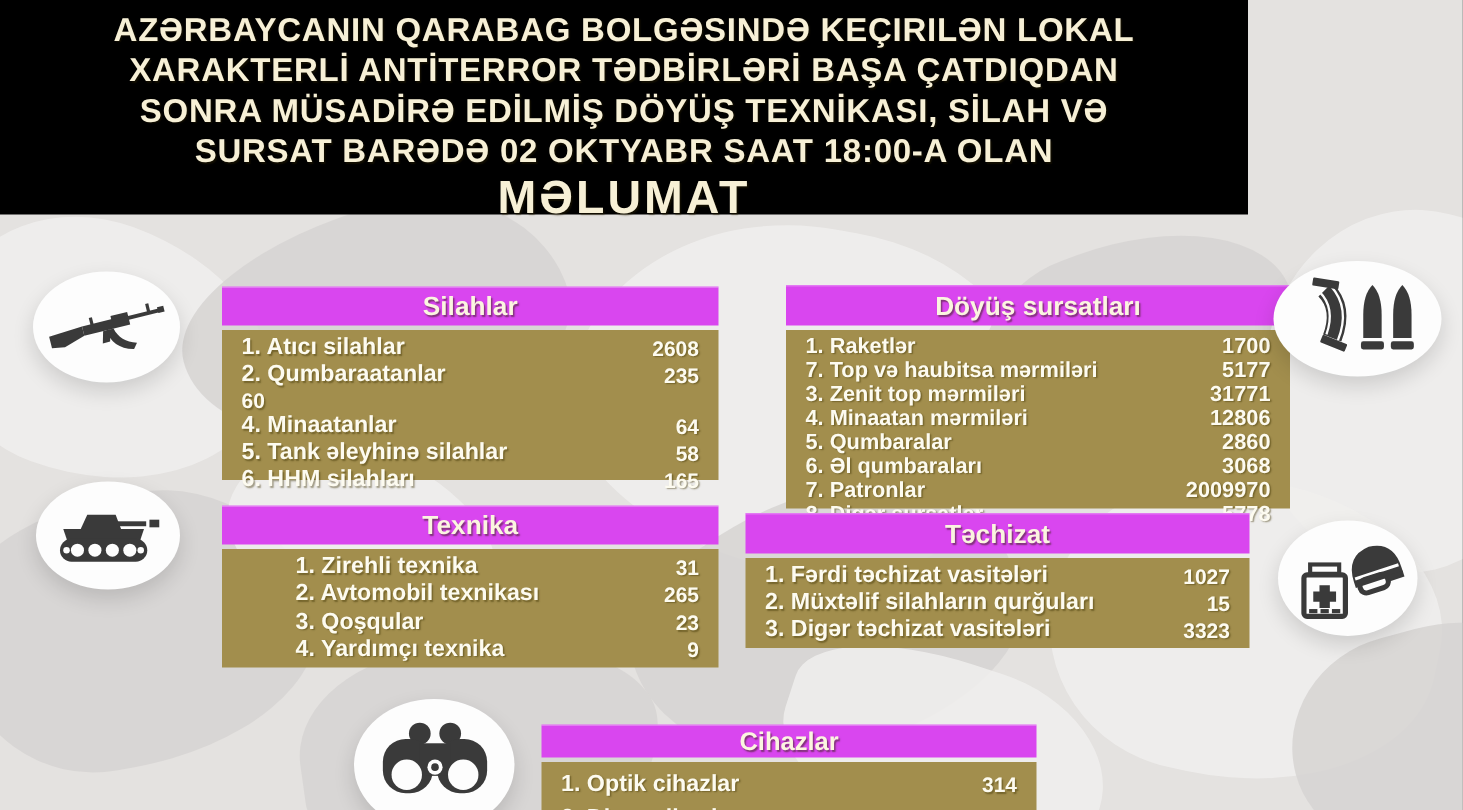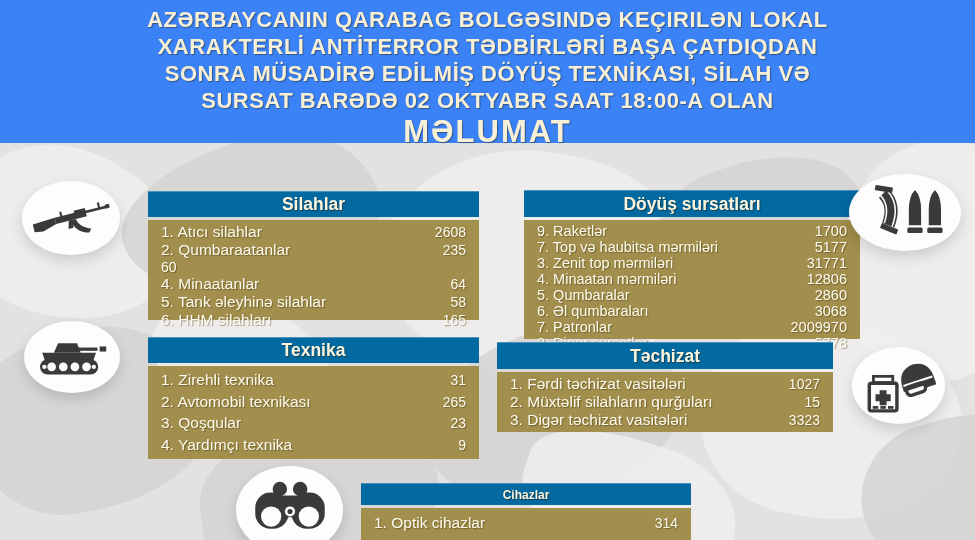--- a/index.html
+++ b/index.html
@@ -10,65 +10,65 @@
     -webkit-font-smoothing:antialiased;
   }
   
   .camo{position:absolute;inset:0;z-index:0;}
   .blob{position:absolute;opacity:.85;}
   .c-light{background:#f0efed;}
   .c-mid{background:#d6d4d2;}
 
   
   .band{
-    position:absolute;left:0;top:0;width:975px;height:143px;z-index:3;
-    background:#3b82f6;color:#f7f0d6;text-align:center;
+    position:absolute;left:0;top:0;width:832px;height:143px;z-index:3;
+    background:#000000;color:#f7f0d6;text-align:center;
     padding-top:6px;box-sizing:border-box;
     text-shadow:1px 1px 1px rgba(40,30,0,.45);
   }
   .band-line{font-size:22px;font-weight:bold;line-height:27px;letter-spacing:.5px;white-space:nowrap;}
   .band-title{font-size:31px;font-weight:bold;line-height:33px;letter-spacing:2px;margin-top:1px;}
 
   
   .dtable{position:absolute;z-index:2;}
   .thead{
-    background:#0369a1;color:#fbf5e0;font-weight:bold;text-align:center;
+    background:#d946ef;color:#fbf5e0;font-weight:bold;text-align:center;
     border-top:1px solid rgba(255,255,255,.28);
     text-shadow:1px 1px 1px rgba(40,30,0,.5);
     display:flex;align-items:center;justify-content:center;
   }
   .tbody{
-    background:#a28e4d;color:#fdfbf0;font-weight:normal;margin-top:3px;
+    background:#a28e4d;color:#fdfbf0;font-weight:bold;margin-top:3px;
     display:flex;flex-direction:column;justify-content:space-around;
     padding:3px 0;box-sizing:border-box;
     text-shadow:1px 1px 1px rgba(60,48,0,.45);
   }
   .trow{display:flex;justify-content:space-between;align-items:center;padding:0 13px;}
   .rname{font-size:15.5px;white-space:nowrap;}
   .rval{font-size:14px;text-align:right;white-space:nowrap;}
 
   .t-silahlar {left:148px;top:191px;width:331px;}
   .t-silahlar .thead{height:25px;font-size:17.5px;}
   .t-silahlar .tbody{height:100px;}
 
   .t-doyus    {left:524px;top:190px;width:336px;}
   .t-doyus .thead{height:26px;font-size:17.5px;}
   .t-doyus .tbody{height:119px;}
   .t-doyus .rname,.t-doyus .rval{font-size:14.5px;}
 
   .t-texnika  {left:148px;top:337px;width:331px;}
   .t-texnika .thead{height:25px;font-size:17.5px;}
-  .t-texnika .tbody{height:93px;}
+  .t-texnika .tbody{height:79px;padding-left:36px;}
 
   .t-techizat {left:497px;top:342px;width:336px;}
   .t-techizat .thead{height:26px;font-size:17.5px;}
   .t-techizat .tbody{height:60px;}
 
   .t-cihazlar {left:361px;top:483px;width:330px;}
-  .t-cihazlar .thead{height:21px;font-size:12px;}
+  .t-cihazlar .thead{height:21px;font-size:17px;}
   .t-cihazlar .tbody{height:52px;}
 
   
   .badge{
     position:absolute;z-index:2;background:#fdfdfd;border-radius:50%;
     display:flex;align-items:center;justify-content:center;
     box-shadow:0 6px 14px rgba(0,0,0,.14);
   }
   .b-ak    {left:22px; top:181px;width:98px; height:74px;}
   .b-tank  {left:24px; top:321px;width:96px; height:72px;}
@@ -133,21 +133,21 @@
           <span class="rname">6. HHM silahları</span>
           <span class="rval">165</span>
         </div>
     </div>
   </section>
 
   <section class="dtable t-doyus">
     <div class="thead">Döyüş sursatları</div>
     <div class="tbody">
       <div class="trow">
-          <span class="rname">9. Raketlər</span>
+          <span class="rname">1. Raketlər</span>
           <span class="rval">1700</span>
         </div>
       <div class="trow">
           <span class="rname">7. Top və haubitsa mərmiləri</span>
           <span class="rval">5177</span>
         </div>
       <div class="trow">
           <span class="rname">3. Zenit top mərmiləri</span>
           <span class="rval">31771</span>
         </div>

